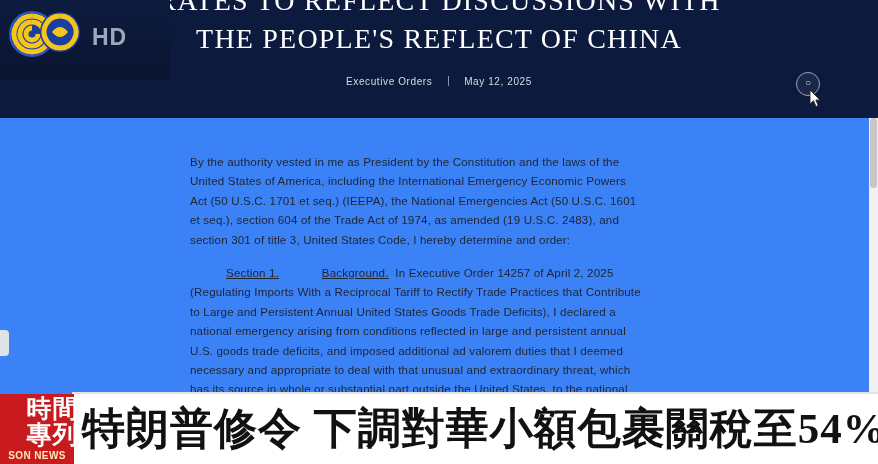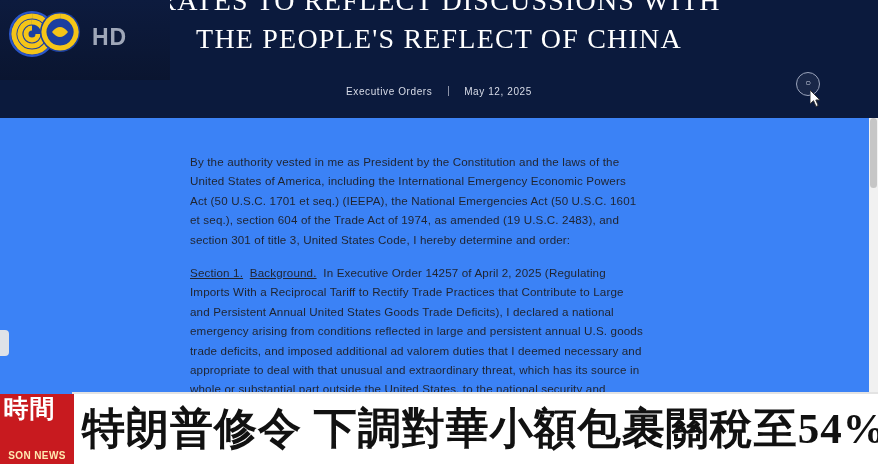--- a/index.html
+++ b/index.html
@@ -54,21 +54,21 @@
     padding: 0 120px;
   }
   .wh-title .line1 {
     display: block;
     margin-top: -18px;
   }
   .wh-title .line2 {
     display: block;
   }
   .wh-meta {
-    margin-top: 28px;
+    margin-top: 18px;
     text-align: center;
     color: #d8dce8;
     font-size: 10px;
     letter-spacing: 0.6px;
   }
   .wh-meta .sep {
     display: inline-block;
     width: 1px;
     height: 10px;
     background: #8c93a8;
@@ -91,20 +91,21 @@
     color: #1f2430;
     font-size: 11.6px;
     line-height: 19.4px;
     letter-spacing: 0.15px;
   }
   .wh-col p {
     margin: 0 0 14px 0;
   }
   .wh-col .sec {
     text-decoration: underline;
+    margin-left: 36px;
   }
 
   
   .page-scrollbar {
     position: absolute;
     right: 0;
     top: 118px;
     width: 9px;
     height: 346px;
     background: #f1f1f1;
@@ -227,20 +228,21 @@
     position: absolute;
     left: 0;
     top: 2px;
     width: 59px;
     text-align: center;
     font-family: "Liberation Serif", serif;
     font-weight: bold;
     font-size: 25px;
     line-height: 26px;
     letter-spacing: 1px;
+    padding-left: 23px;
   }
   .ticker-brand .en {
     position: absolute;
     left: 0;
     bottom: 3px;
     width: 74px;
     text-align: center;
     font-family: "Liberation Sans", sans-serif;
     font-size: 10px;
     font-weight: bold;
@@ -308,18 +310,19 @@
     <div class="hd">HD</div>
   </div>
 
   <div class="ticker">
     <div class="ticker-bar"></div>
     <div class="ticker-text">特朗普修令 下調對華小額包裹關稅至54%</div>
     <div class="brand-flag"></div>
     <div class="ticker-brand">
       <div class="cn">
         <div>時間</div>
+        <div>專列</div>
       </div>
       <div class="en">SON NEWS</div>
     </div>
   </div>
 
 </div>
 
 </body></html>

